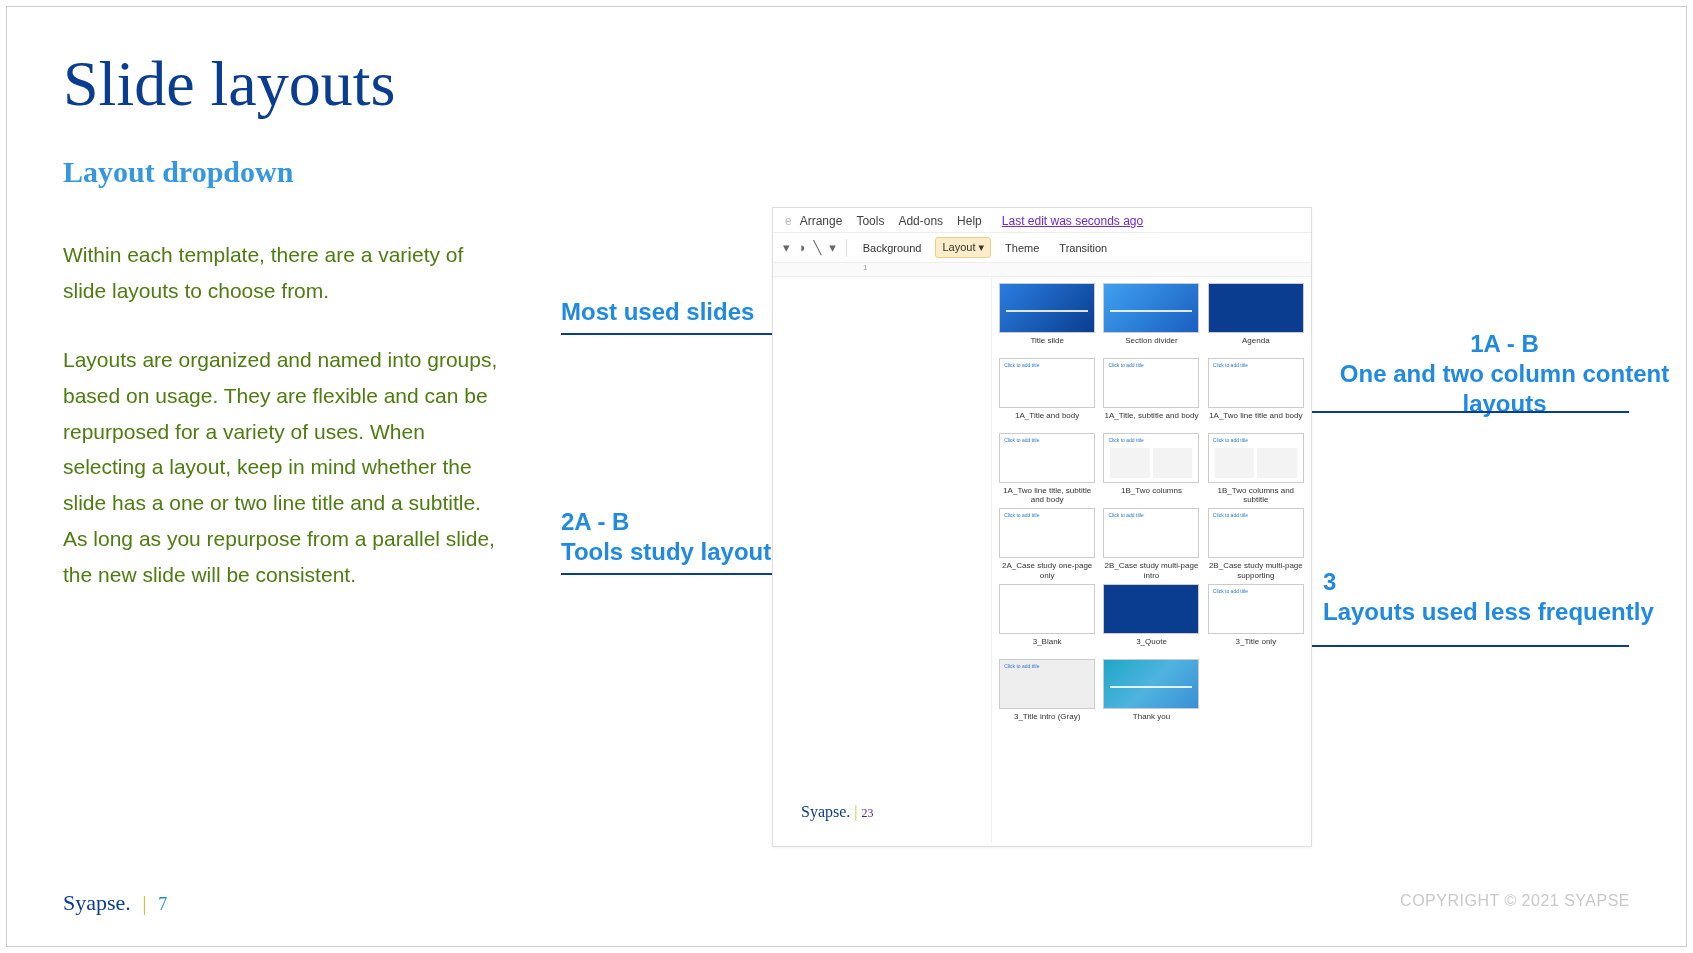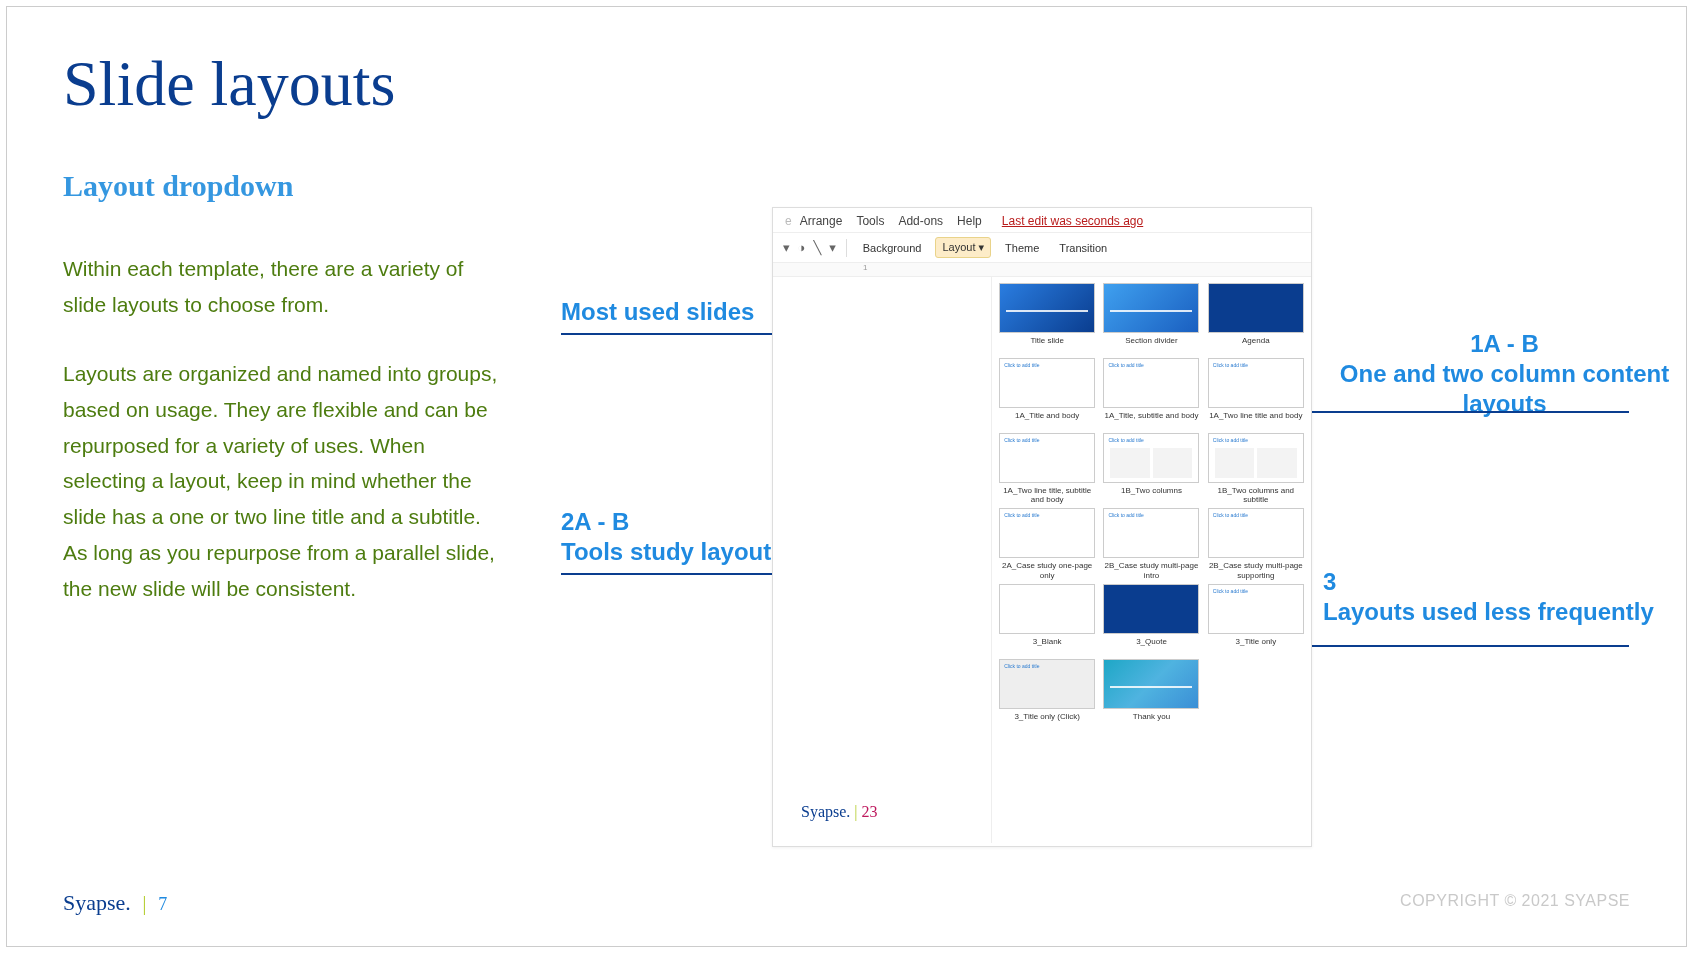--- a/index.html
+++ b/index.html
@@ -15,21 +15,21 @@
   position: absolute;
   top: 6px; left: 6px; right: 6px; bottom: 6px;
   border: 1px solid #ccc;
   padding: 40px 56px 30px 56px;
 }
 .title {
   font-family: Georgia, 'Times New Roman', serif;
   font-size: 64px;
   color: #0a3d8f;
   font-weight: 400;
-  margin-bottom: 48px;
+  margin-bottom: 34px;
 }
 .subtitle {
   font-family: Georgia, 'Times New Roman', serif;
   font-size: 30px;
   color: #3597e0;
   margin-bottom: 48px;
 }
 .body-col {
   width: 440px;
   font-size: 21px;
@@ -75,41 +75,41 @@
   box-shadow: 0 1px 3px rgba(0,0,0,0.06);
 }
 .app-menu {
   display: flex; gap: 14px;
   padding: 6px 12px 4px 12px;
   font-size: 12px;
   color: #444;
   align-items: center;
   border-bottom: 1px solid #eee;
 }
-.app-menu .edit-status { color: #b91c1c; text-decoration: underline; margin-left: 6px; }
+.app-menu .edit-status { color: #6d28d9; text-decoration: underline; margin-left: 6px; }
 .app-toolbar {
   display: flex; align-items: center;
   gap: 8px; padding: 4px 10px;
   border-bottom: 1px solid #eee;
   font-size: 11px;
 }
 .app-toolbar .sep { width:1px; height:18px; background:#ddd; margin: 0 2px; }
 .app-toolbar .tbtn { padding: 3px 6px; border-radius: 3px; cursor: default; }
 .app-toolbar .tbtn.active { background: #fdecc8; border:1px solid #e9d38a; }
 .app-toolbar .icon { font-size: 13px; color:#666; }
 .app-ruler { height: 14px; background:#fafafa; border-bottom:1px solid #eee; font-size:8px; color:#999; padding-left:90px; }
 .app-body { display:flex; height: calc(100% - 72px); }
 .app-canvas { flex:1; background:#fff; position:relative; }
 .syapse-mini {
   position:absolute; left:28px; bottom:22px;
   font-family: Georgia, serif;
   color:#0a3d8f; font-size:16px;
 }
 .syapse-mini .bar { color:#b8cf3a; }
-.syapse-mini .pg { color:#be185d; font-size:16px; }
+.syapse-mini .pg { color:#4c1d95; font-size:12px; }
 
 .layout-panel {
   width: 320px;
   background:#fff;
   border-left:1px solid #eee;
   padding: 6px 6px 8px 6px;
   display:grid;
   grid-template-columns: repeat(3, 1fr);
   gap: 4px 6px;
   align-content: start;
@@ -298,21 +298,21 @@
           <div class="thumb">
             <div class="box">
               <div class="topline">Click to add title</div>
             </div>
             <div style="min-height: 18px;">3_Title only</div>
           </div>
           <div class="thumb">
             <div class="box" style="background: rgb(238, 238, 238);">
               <div class="topline">Click to add title</div>
             </div>
-            <div style="min-height: 18px;">3_Title only (Click)</div>
+            <div style="min-height: 18px;">3_Title intro (Gray)</div>
           </div>
           <div class="thumb">
             <div class="box teal">
               <div class="bar1"></div>
             </div>
             <div style="min-height: 18px;">Thank you</div>
           </div>
         </div>
     </div>
   </div>

